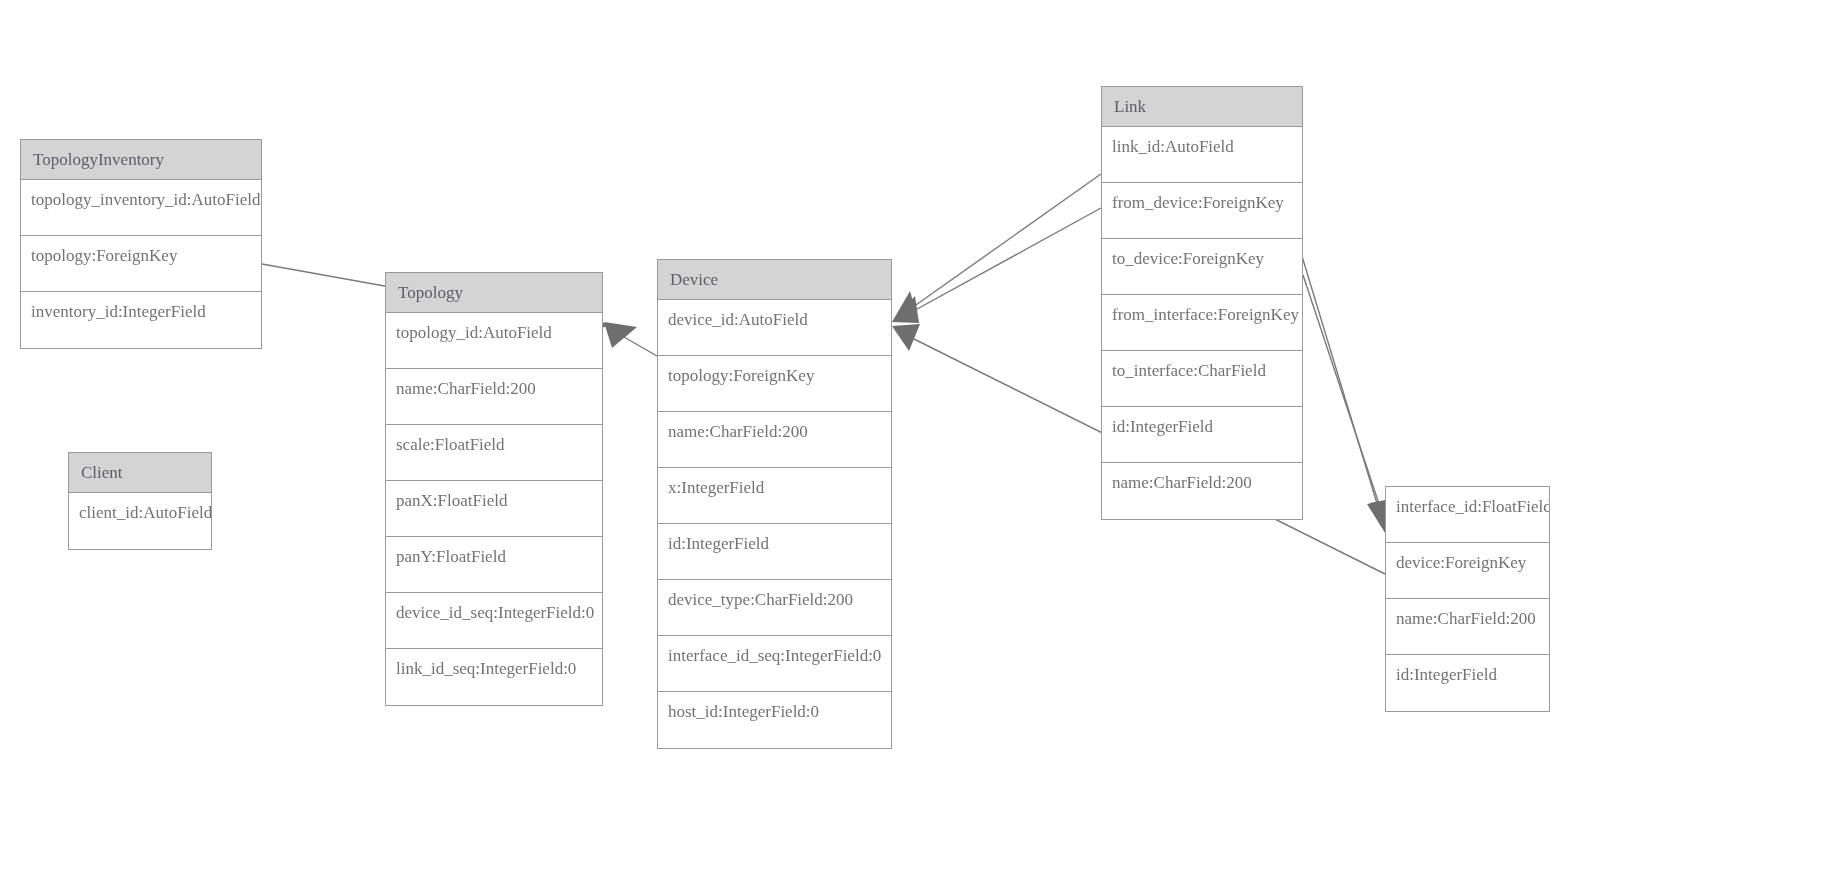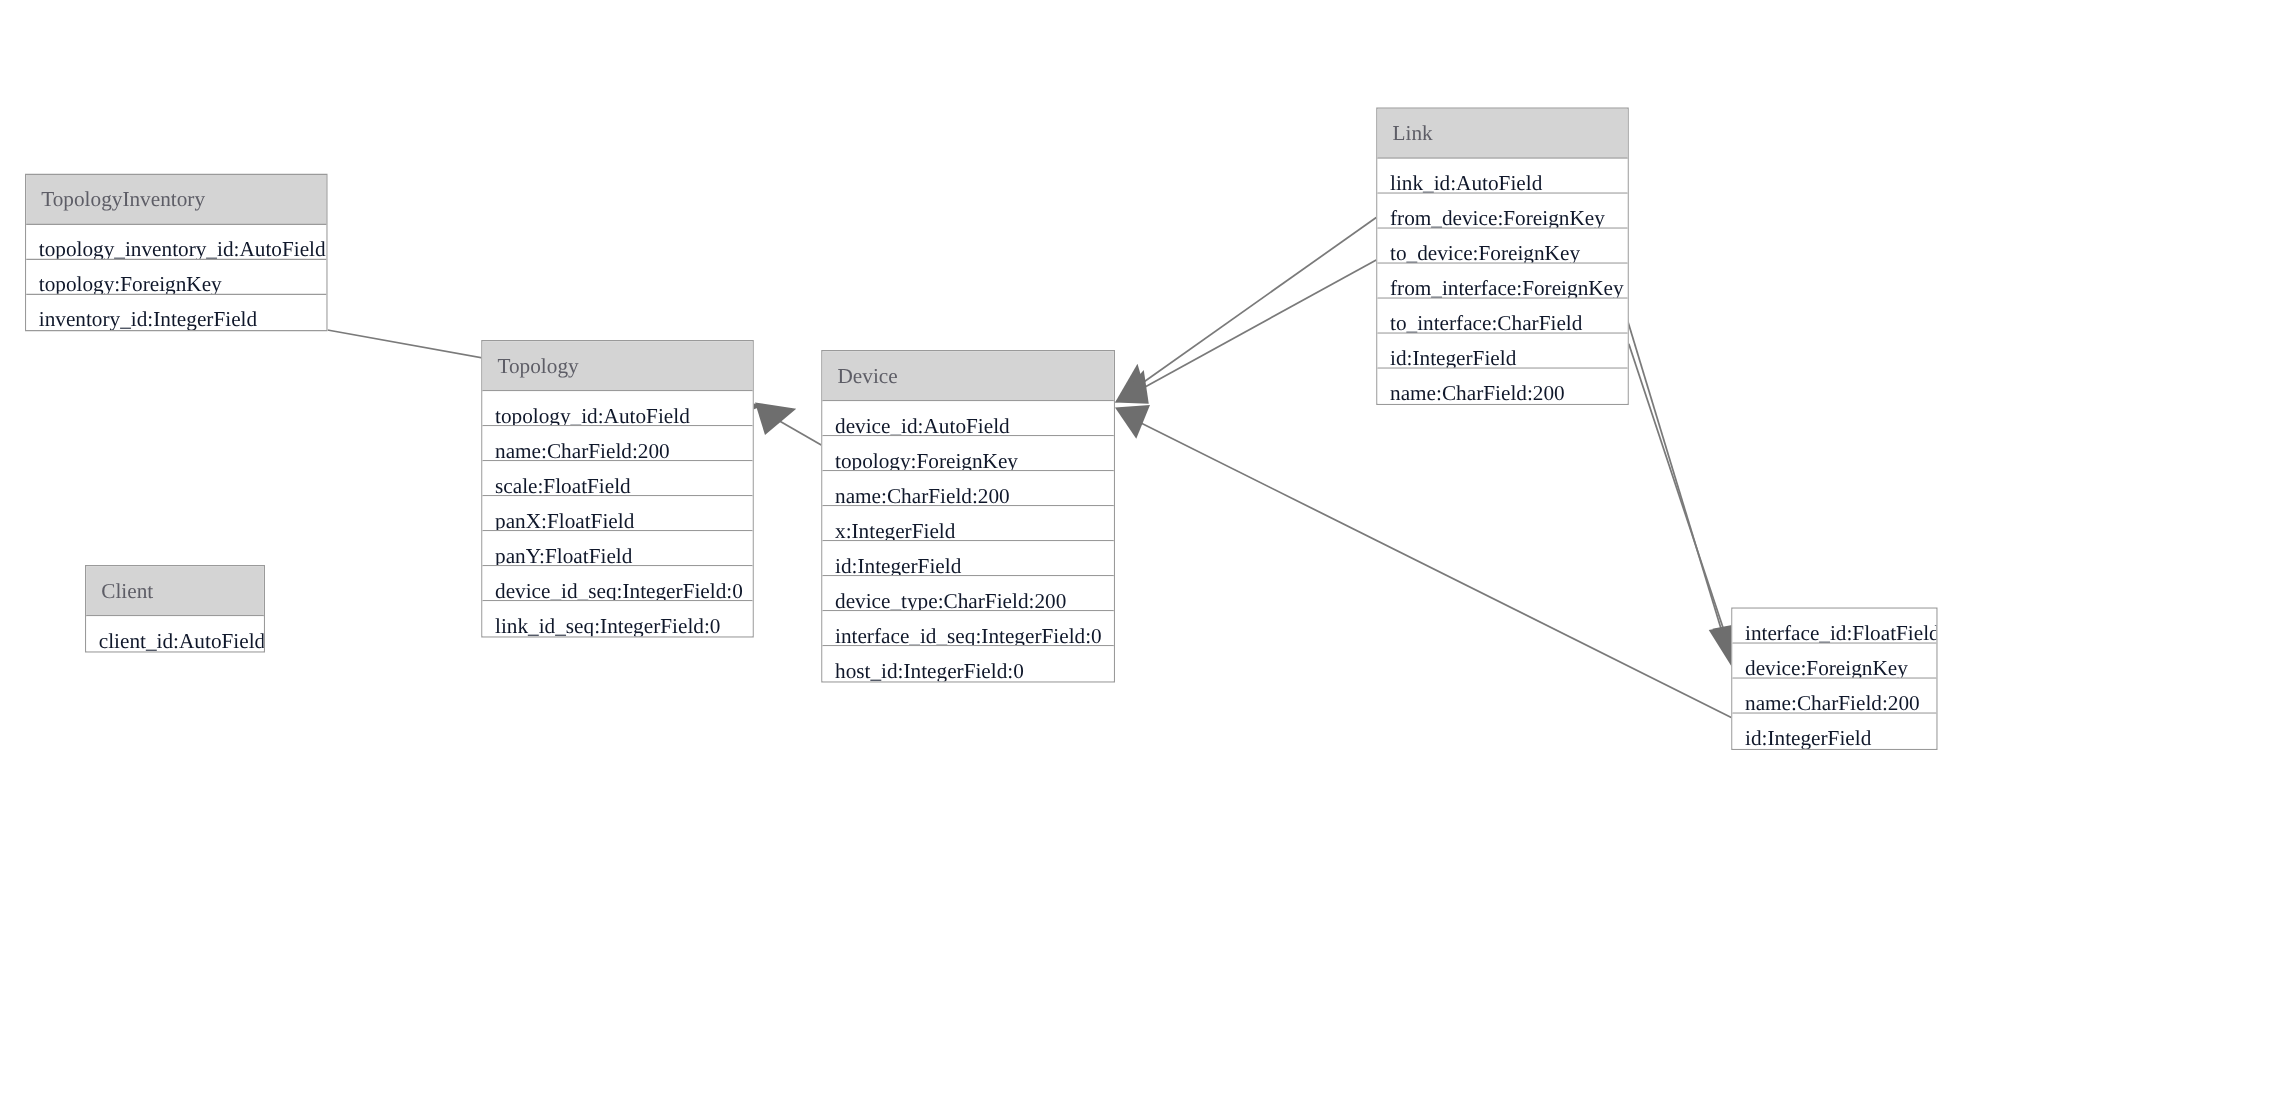--- a/index.html
+++ b/index.html
@@ -38,24 +38,24 @@
     font-size: 17px;
     line-height: 40px;
     height: 40px;
     padding: 0 0 0 12px;
     white-space: nowrap;
     overflow: hidden;
   }
   .entity-field {
     box-sizing: border-box;
     border-bottom: 1px solid #9a9a9a;
-    color: #0f172a;
+    color: #737373;
     font-size: 17px;
     line-height: 40px;
-    height: 28px;
+    height: 56px;
     padding: 0 10px 0 10px;
     white-space: nowrap;
     overflow: hidden;
     background: #ffffff;
   }
   .entity-field.last {
     border-bottom: none;
   }
 </style>
 </head>
@@ -117,21 +117,21 @@
     <div class="entity-title">Topology</div>
     <div class="entity-field">topology_id:AutoField</div>
     <div class="entity-field">name:CharField:200</div>
     <div class="entity-field">scale:FloatField</div>
     <div class="entity-field">panX:FloatField</div>
     <div class="entity-field">panY:FloatField</div>
     <div class="entity-field">device_id_seq:IntegerField:0</div>
     <div class="entity-field last">link_id_seq:IntegerField:0</div>
   </div>
 
-  <div class="entity" style="left:657px; top:280px; width:235px;">
+  <div class="entity" style="left:657px; top:259px; width:235px;">
     <div class="entity-title">Device</div>
     <div class="entity-field">device_id:AutoField</div>
     <div class="entity-field">topology:ForeignKey</div>
     <div class="entity-field">name:CharField:200</div>
     <div class="entity-field">x:IntegerField</div>
     <div class="entity-field">id:IntegerField</div>
     <div class="entity-field">device_type:CharField:200</div>
     <div class="entity-field">interface_id_seq:IntegerField:0</div>
     <div class="entity-field last">host_id:IntegerField:0</div>
   </div>

